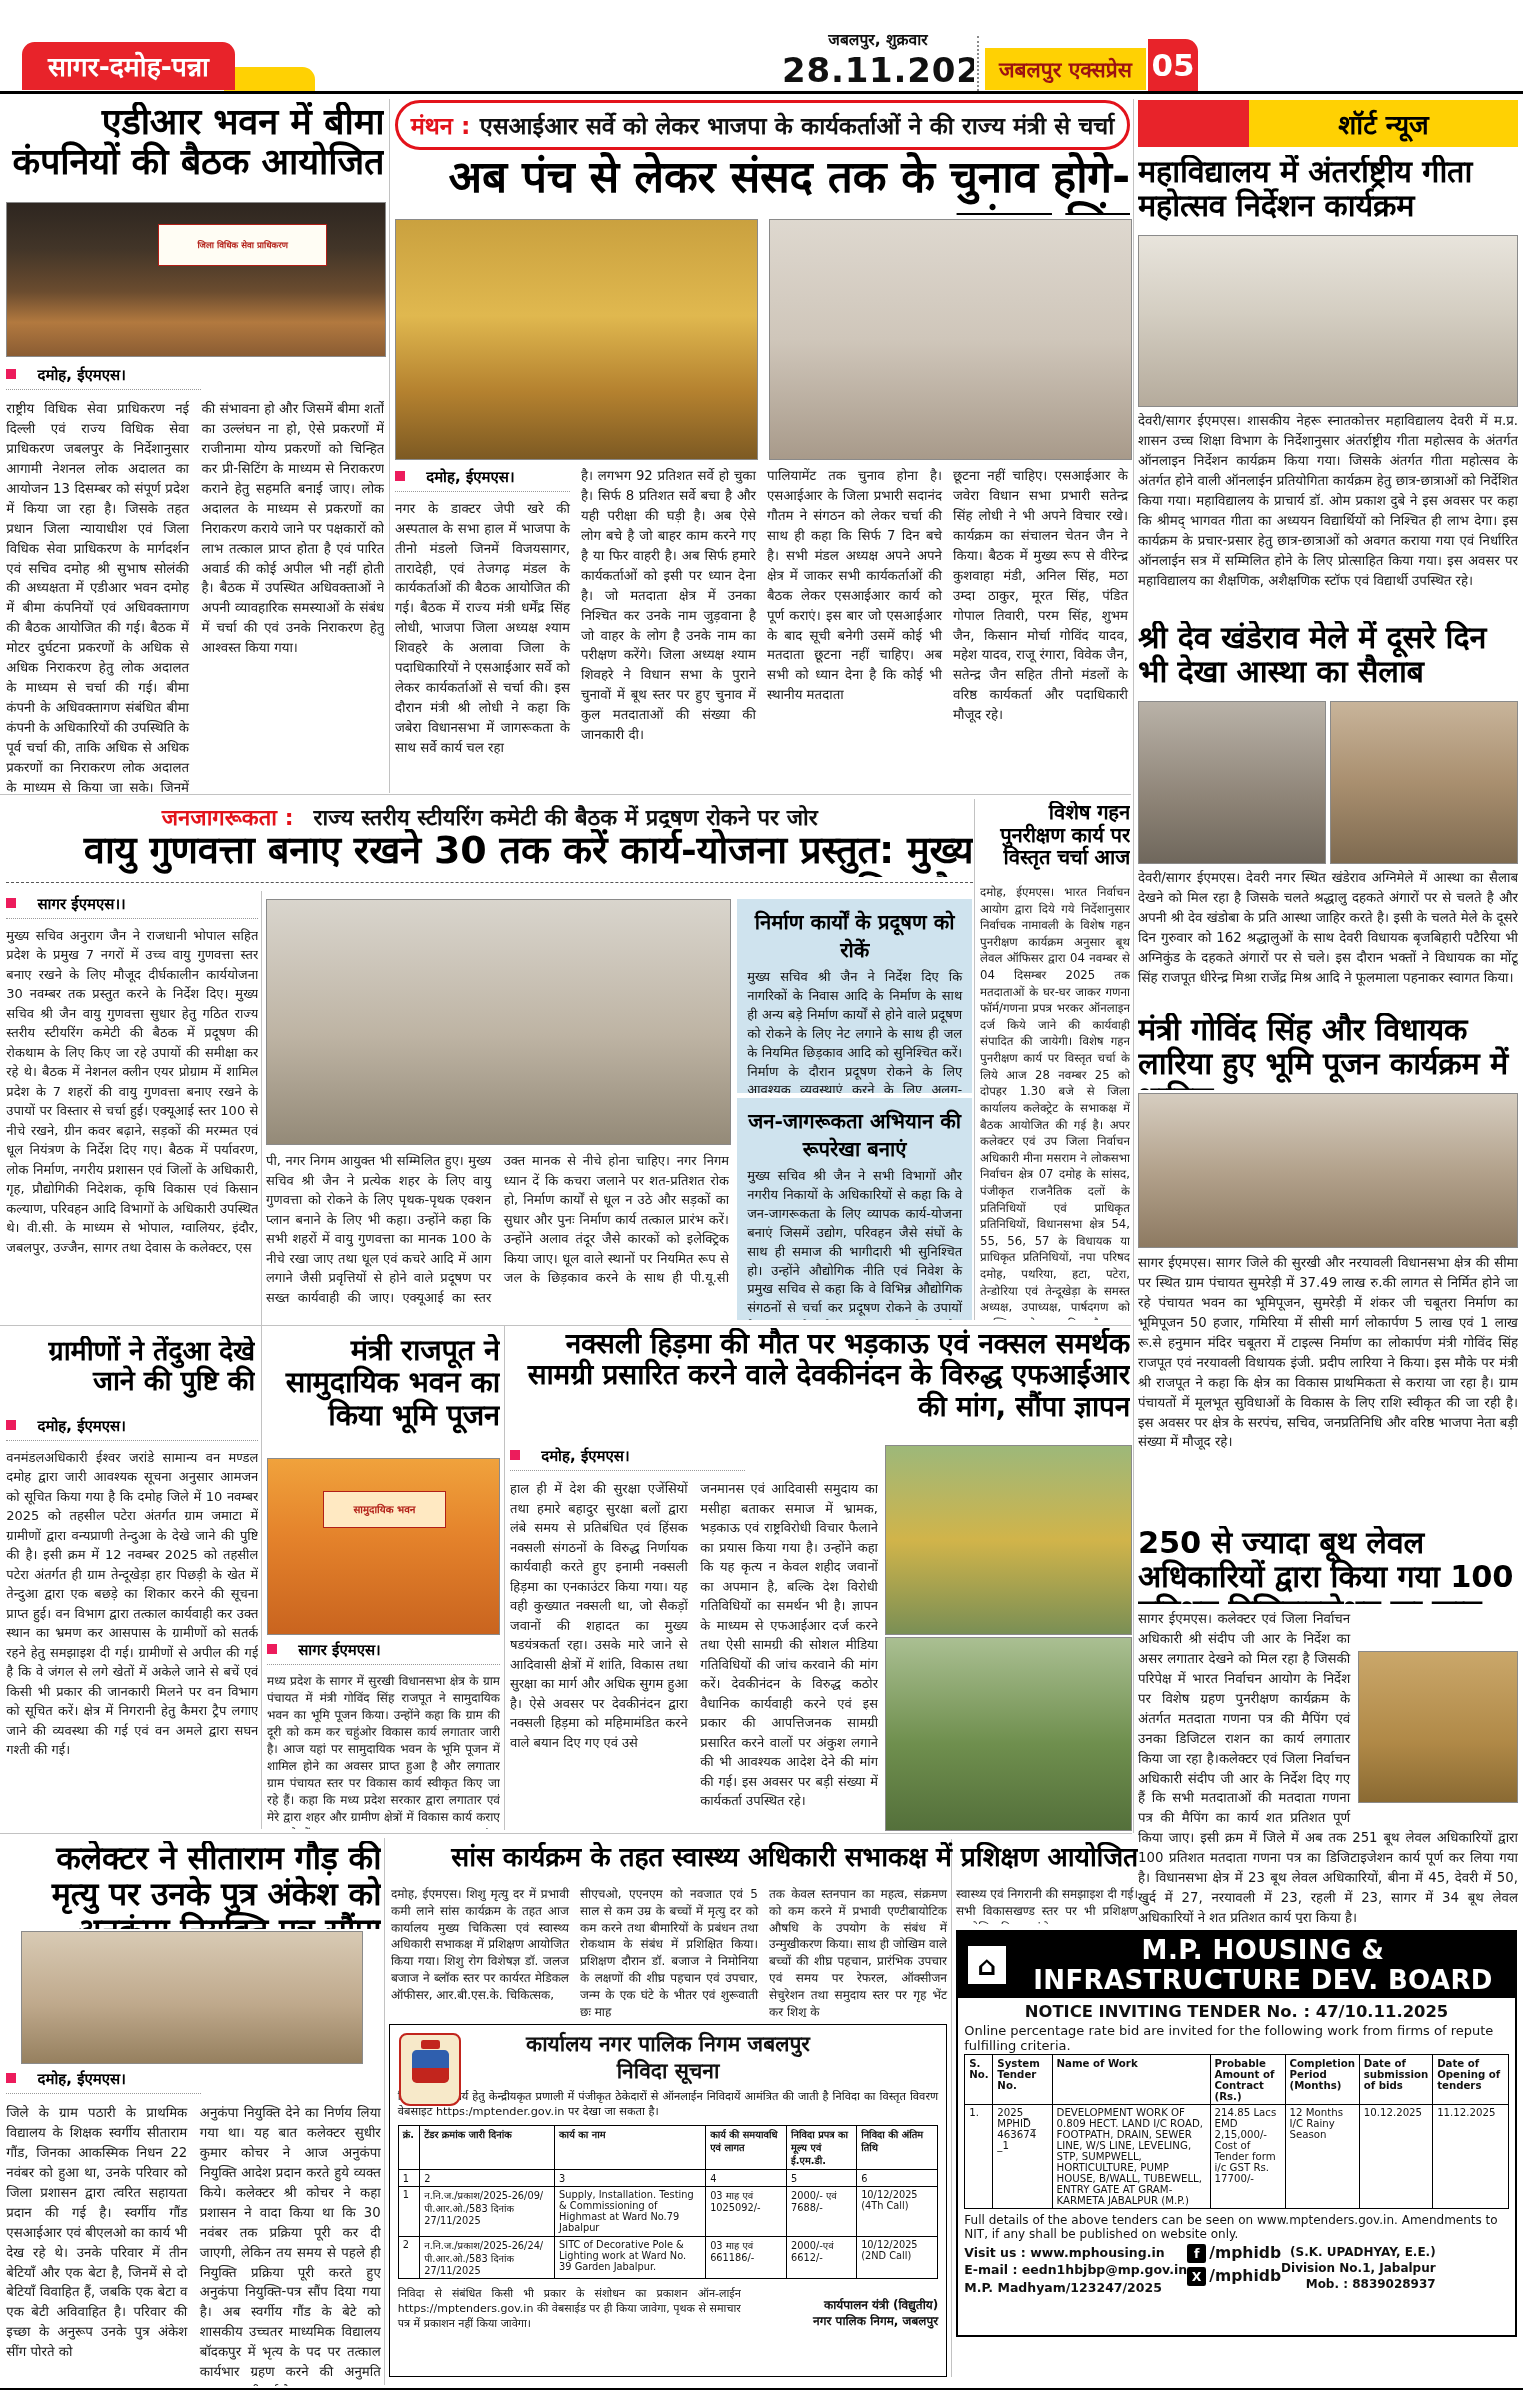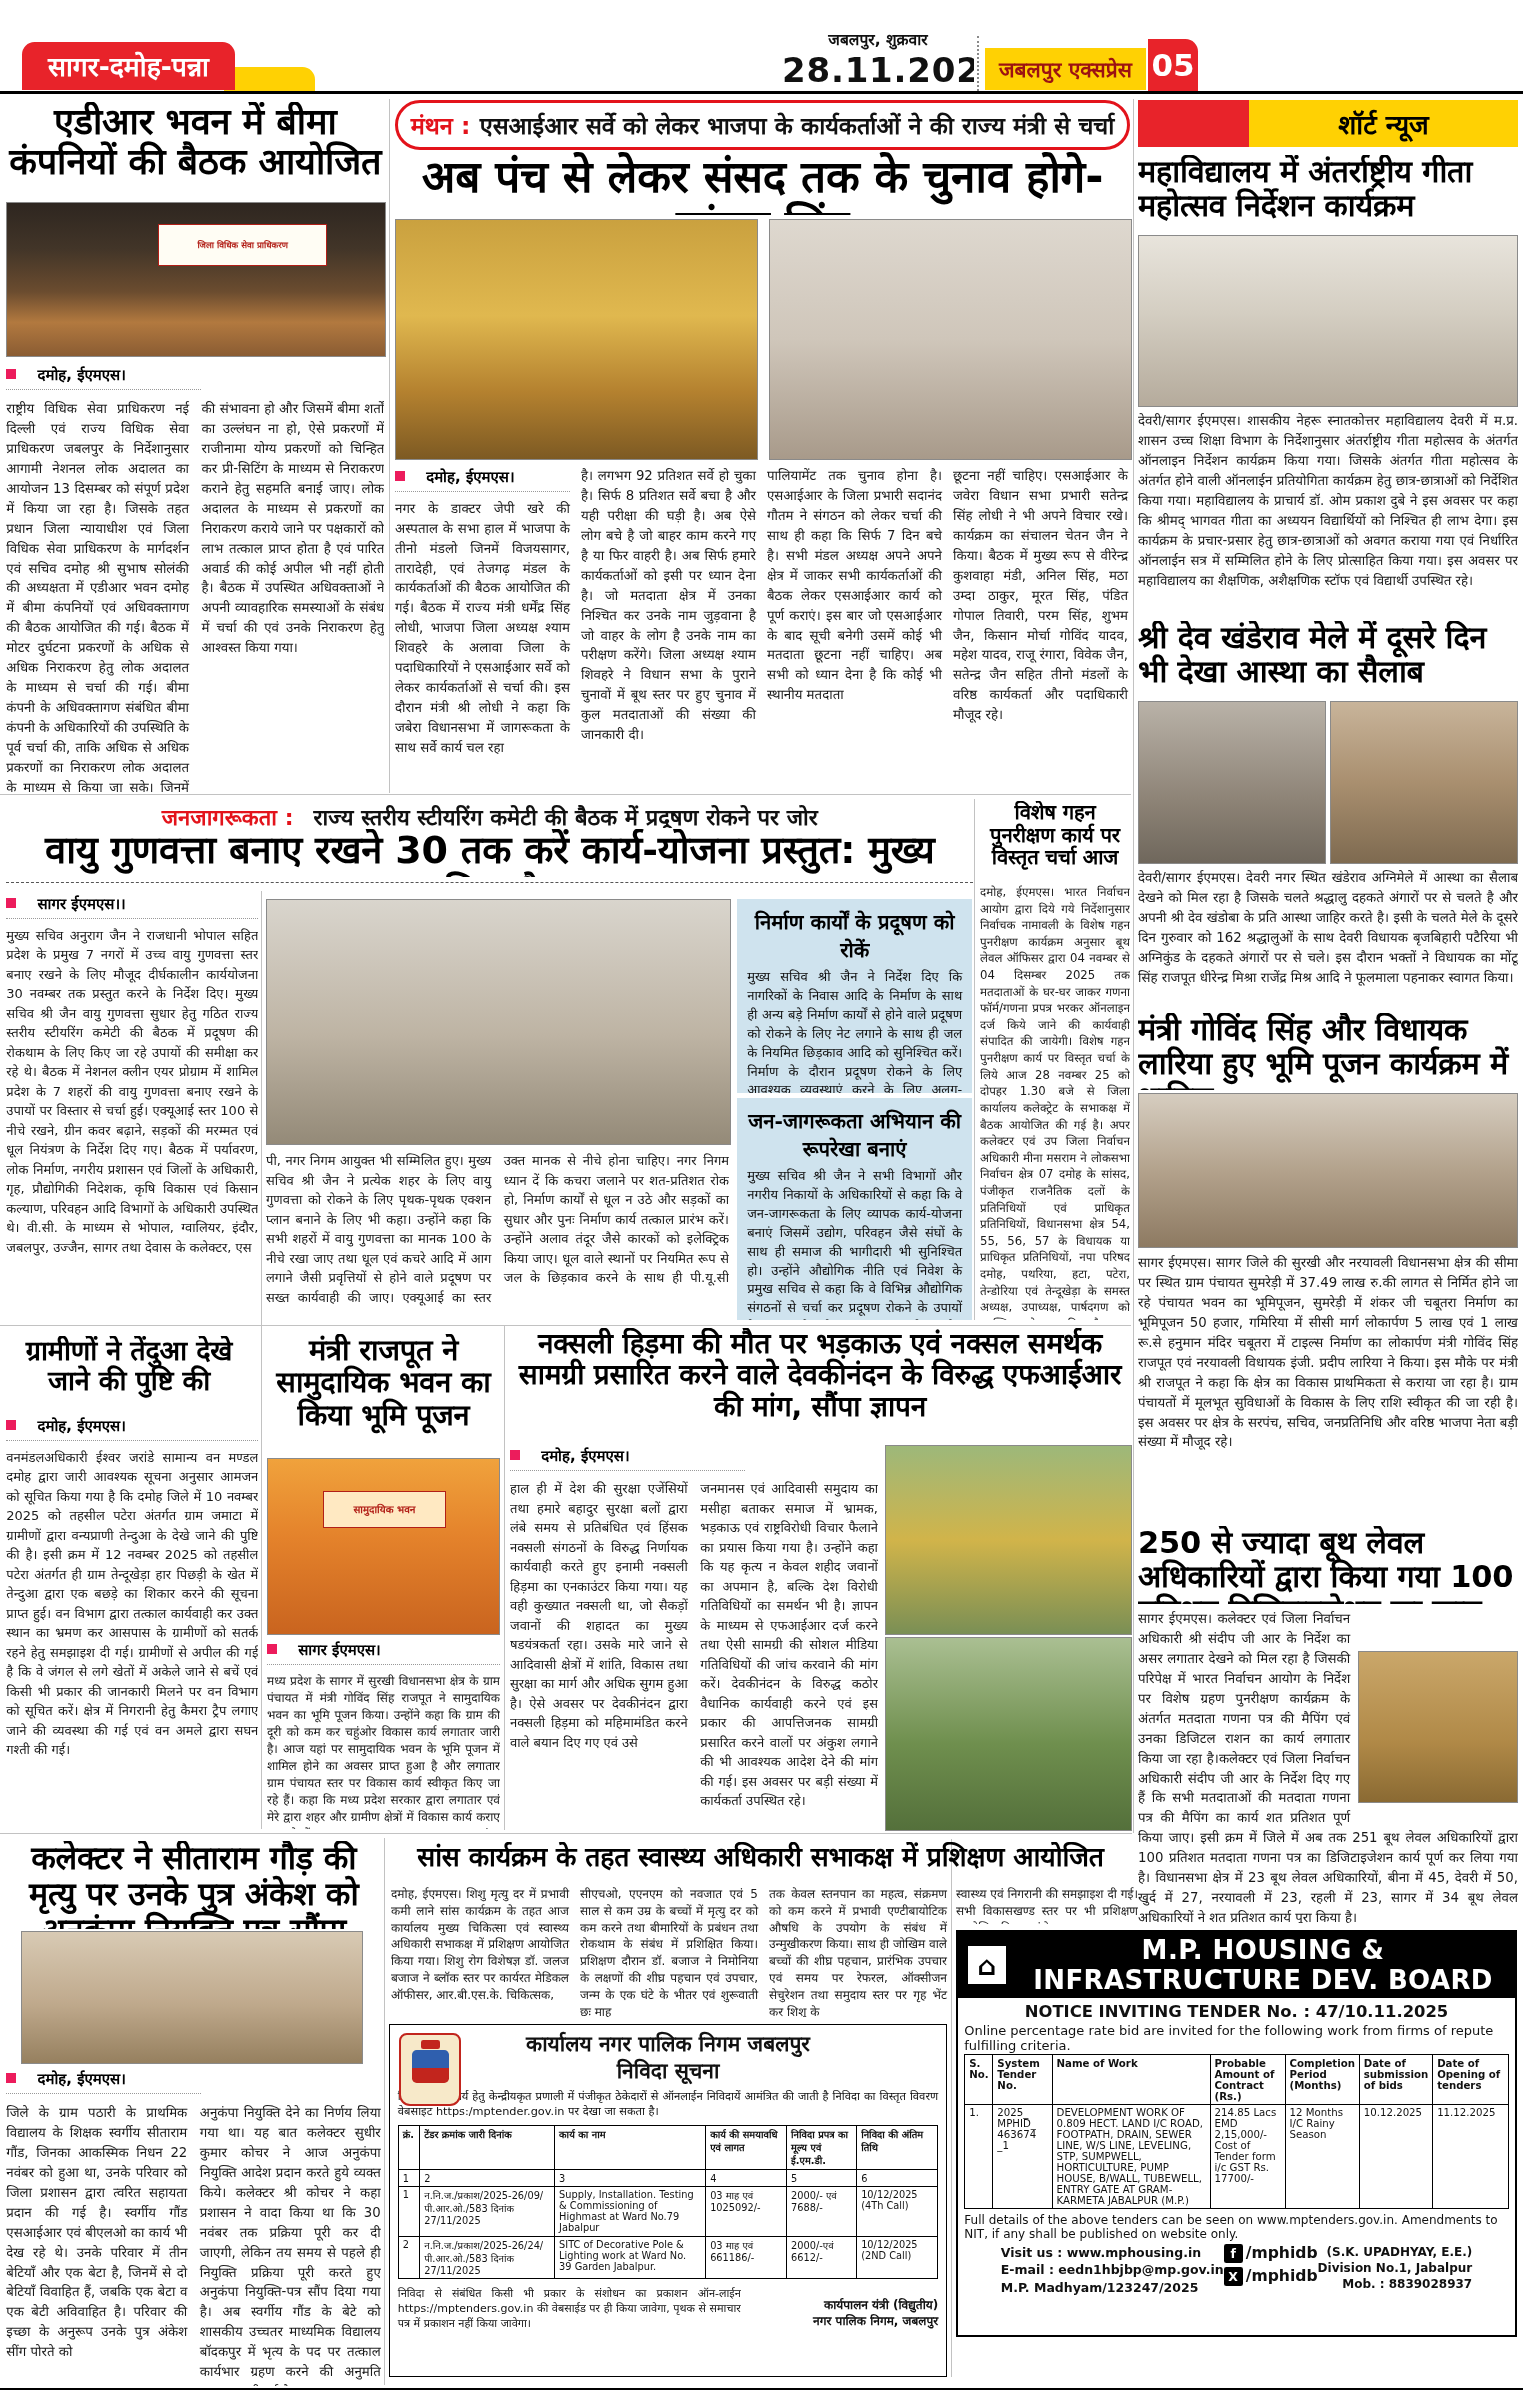--- a/index.html
+++ b/index.html
@@ -1,19 +1,19 @@
 <!DOCTYPE html>
 <html style="font-size:12.5px"><head>
 <meta charset="utf-8">
 <style>
   html,body{margin:0;padding:0;background:#e9e9e9}
   #page{position:relative;width:1523px;height:2401px;background:#fff;
         font-family:"DejaVu Sans",sans-serif;color:#111;overflow:hidden}
   .b{position:absolute;overflow:hidden}
-  .hl{font-weight:bold;line-height:1.12;text-align:center;letter-spacing:-0.2px;color:#000}
+  .hl{font-weight:bold;line-height:1.12;text-align:right;letter-spacing:-0.2px;color:#000}
   .hl.left{text-align:left}
   .body-txt{font-size:13.3px;line-height:1.5;text-align:justify;color:#1a1a1a}
   .cols2{column-count:2;column-gap:12.5px}
   .byline{display:flex;align-items:center;gap:21px;font-weight:bold;font-size:15px;color:#000;
           border-bottom:1.6px dotted #999;padding-bottom:4.7px;margin-bottom:7px}
   .byline .sq{width:10.2px;height:10.2px;background:#ec1c5c;flex:none}
   .photo{border:0.8px solid #8a8a8a;position:absolute;overflow:hidden}
   .vrule{position:absolute;width:0;border-left:0.8px solid #c2c2c2}
   .hrule{position:absolute;height:0;border-top:0.8px solid #c2c2c2}
   .blackrule{position:absolute;background:#000}
@@ -341,21 +341,21 @@
           <td>DEVELOPMENT WORK OF 0.809 HECT. LAND I/C ROAD, FOOTPATH, DRAIN, SEWER LINE, W/S LINE, LEVELING, STP, SUMPWELL, HORTICULTURE, PUMP HOUSE, B/WALL, TUBEWELL, ENTRY GATE AT GRAM-KARMETA JABALPUR (M.P.)</td>
           <td>214.85 Lacs EMD 2,15,000/- Cost of Tender form i/c GST Rs. 17700/-</td>
           <td>12 Months I/C Rainy Season</td>
           <td>10.12.2025</td>
           <td>11.12.2025</td>
         </tr>
       </tbody>
         </table>
     </div>
     <div style="font-size:12px;padding:3.1px 6.3px 0">Full details of the above tenders can be seen on www.mptenders.gov.in. Amendments to NIT, if any shall be published on website only.</div>
-    <div style="display:flex;justify-content:center;align-items:flex-start;padding:3.1px 6.3px 0">
+    <div style="display:flex;justify-content:flex-start;align-items:flex-start;padding:3.1px 6.3px 0">
       <div style="font-weight:bold;font-size:12.5px;line-height:1.4">
         <div>Visit us : www.mphousing.in</div>
         <div>E-mail : eedn1hbjbp@mp.gov.in</div>
         <div>M.P. Madhyam/123247/2025</div>
       </div>
       <div class="socials">
         <div><span class="sicon">f</span><span>/mphidb</span></div>
         <div><span class="sicon">X</span><span>/mphidb</span></div>
       </div>
       <div class="sign">

